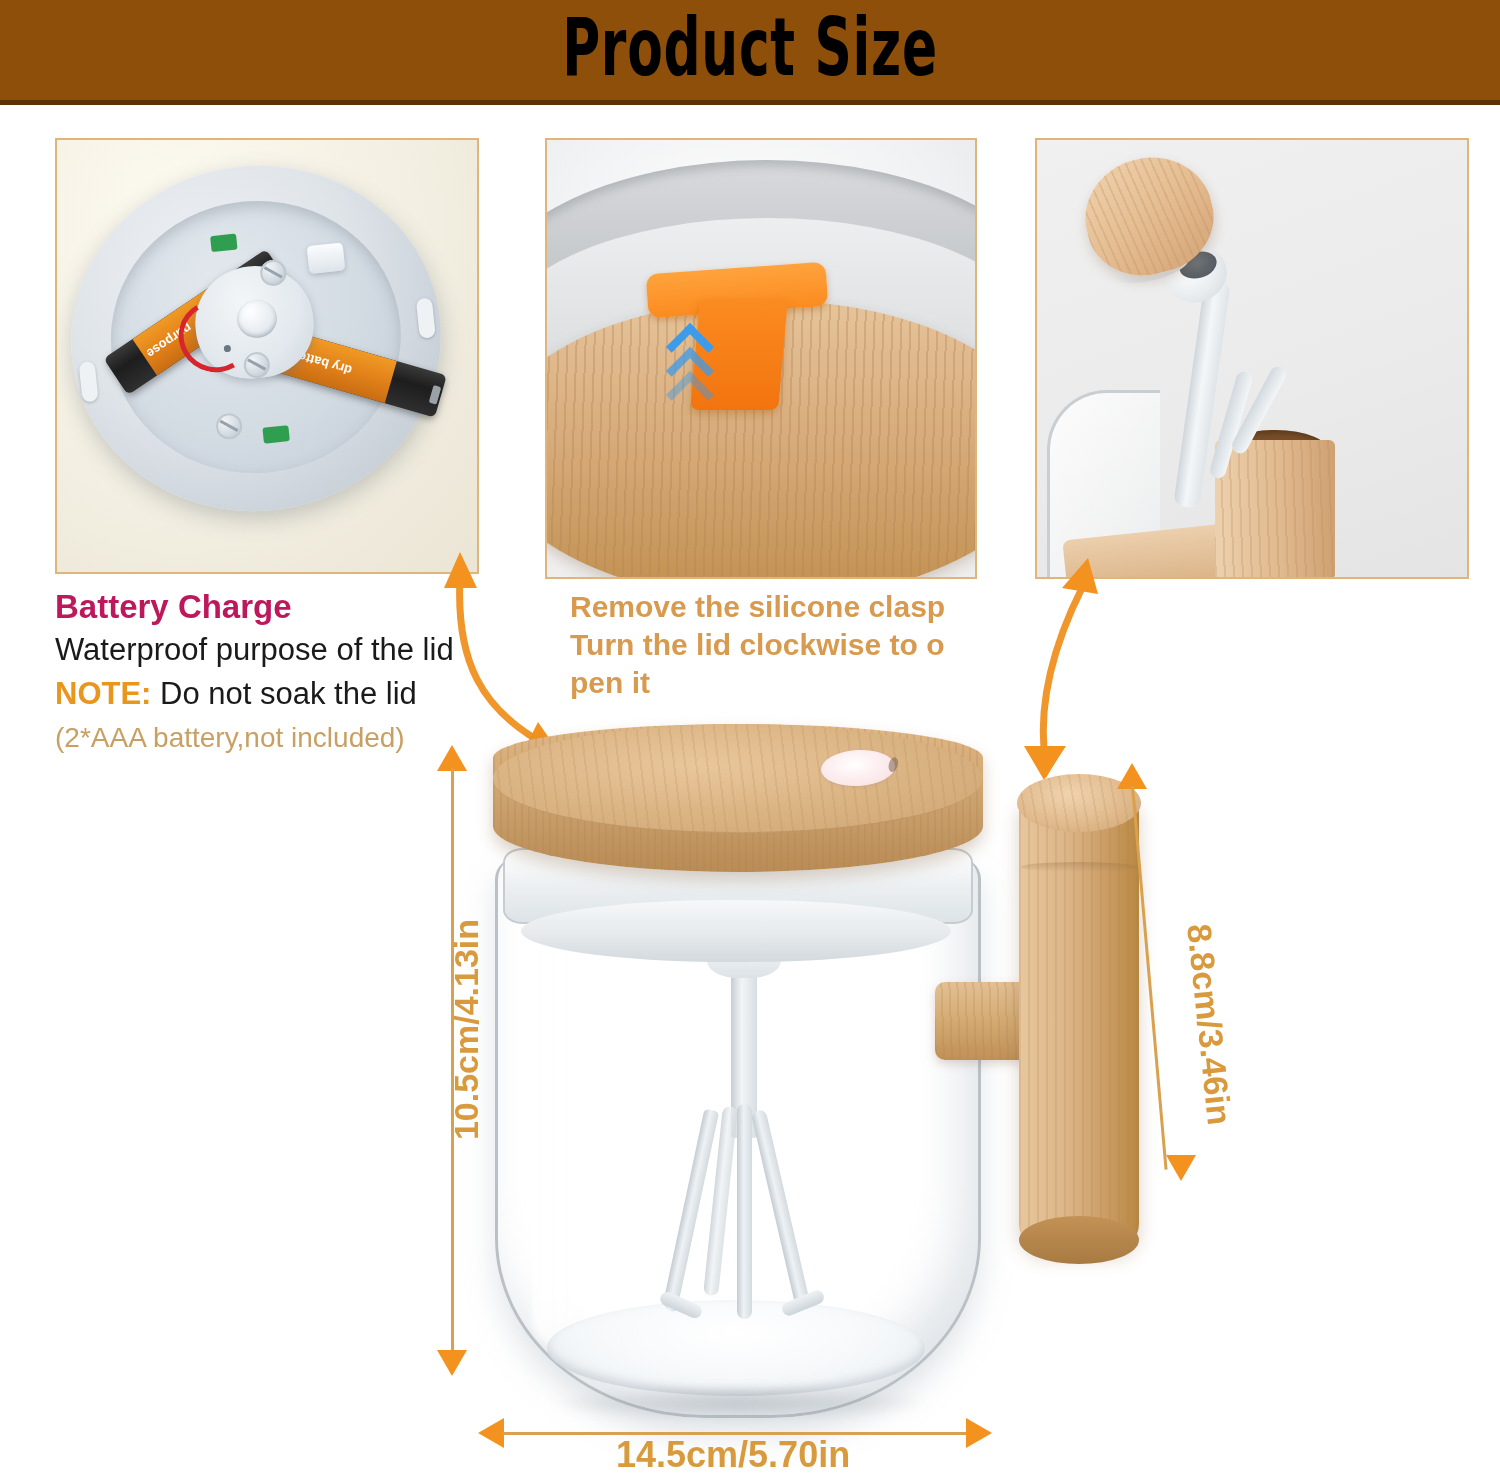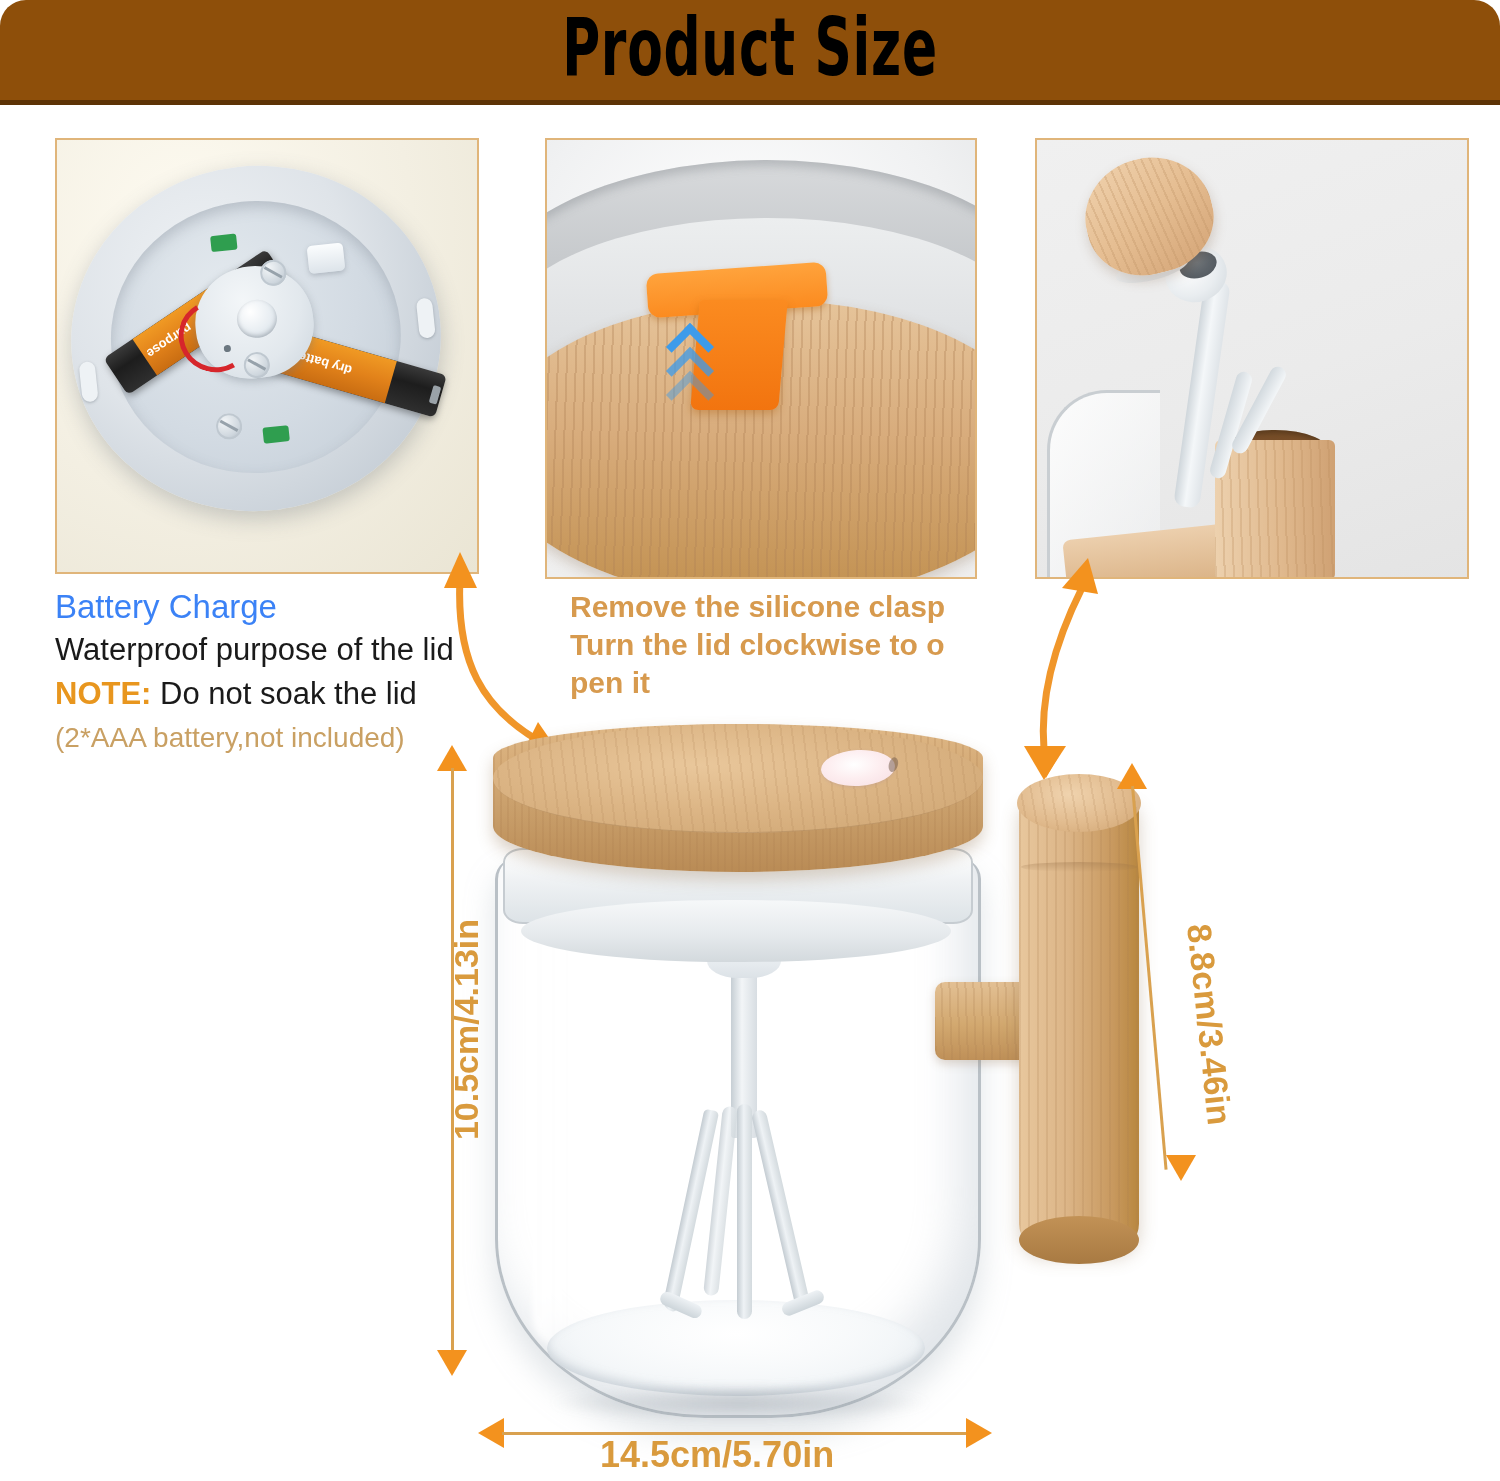--- a/index.html
+++ b/index.html
@@ -3,21 +3,21 @@
 <meta charset="utf-8">
 <style>
   html,body{margin:0;padding:0;}
   body{
     width:1500px;height:1481px;
     background:#ffffff;
     font-family:"Liberation Sans", sans-serif;
     overflow:hidden;
     position:relative;
   }
-  .page{position:relative;width:1500px;height:1481px;background:#fff;overflow:hidden;border-radius:26px;}
+  .page{position:relative;width:1500px;height:1481px;background:#fff;overflow:hidden;}
 
   
   .banner{
     position:absolute;left:0;top:0;width:1500px;height:100px;
     background:#8e4f0a;
   }
   .banner-underline{
     position:absolute;left:0;top:100px;width:1500px;height:5px;
     background:#5d3306;
   }
@@ -214,21 +214,21 @@
     background:linear-gradient(120deg,rgba(255,255,255,.85),rgba(240,243,245,.4));
   }
   .handle-wood-p3{
     position:absolute;left:28px;top:392px;width:160px;height:60px;
     background:linear-gradient(180deg,#eccfad,#d9b184);
     border-radius:8px;transform:rotate(-6deg);
   }
 
   
   .cap-title{
-    position:absolute;font-weight:normal;color:#3b82f6;white-space:nowrap;
+    position:absolute;font-weight:bold;color:#be185d;white-space:nowrap;
   }
   .cap-line{position:absolute;white-space:nowrap;}
 
   #cap1-title{left:55px;top:588px;font-size:33px;}
   #cap1-l1{left:55px;top:632px;font-size:31px;color:#1a1a1a;}
   #cap1-l2{left:55px;top:676px;font-size:31px;color:#1a1a1a;}
   #cap1-note{color:#e8961e;font-weight:bold;}
   #cap1-l3{left:55px;top:722px;font-size:28px;color:#c9a063;}
 
   #cap2-l1{left:570px;top:590px;font-size:30px;font-weight:bold;color:#d79a4e;}
@@ -373,21 +373,21 @@
   }
   #dim-height-label{
     left:356px;top:1010px;font-size:34px;
     transform:rotate(-90deg);transform-origin:50% 50%;
   }
   #dim-handle-label{
     left:1108px;top:1005px;font-size:34px;
     transform:rotate(84deg);transform-origin:50% 50%;
   }
   #dim-width-label{
-    left:600px;top:1434px;font-size:36px;
+    left:616px;top:1434px;font-size:36px;
   }
 </style>
 </head>
 <body>
 
 <div class="page">
 
   <div class="banner"></div>
   <div class="banner-underline"></div>
   <div class="banner-title">Product Size</div>

